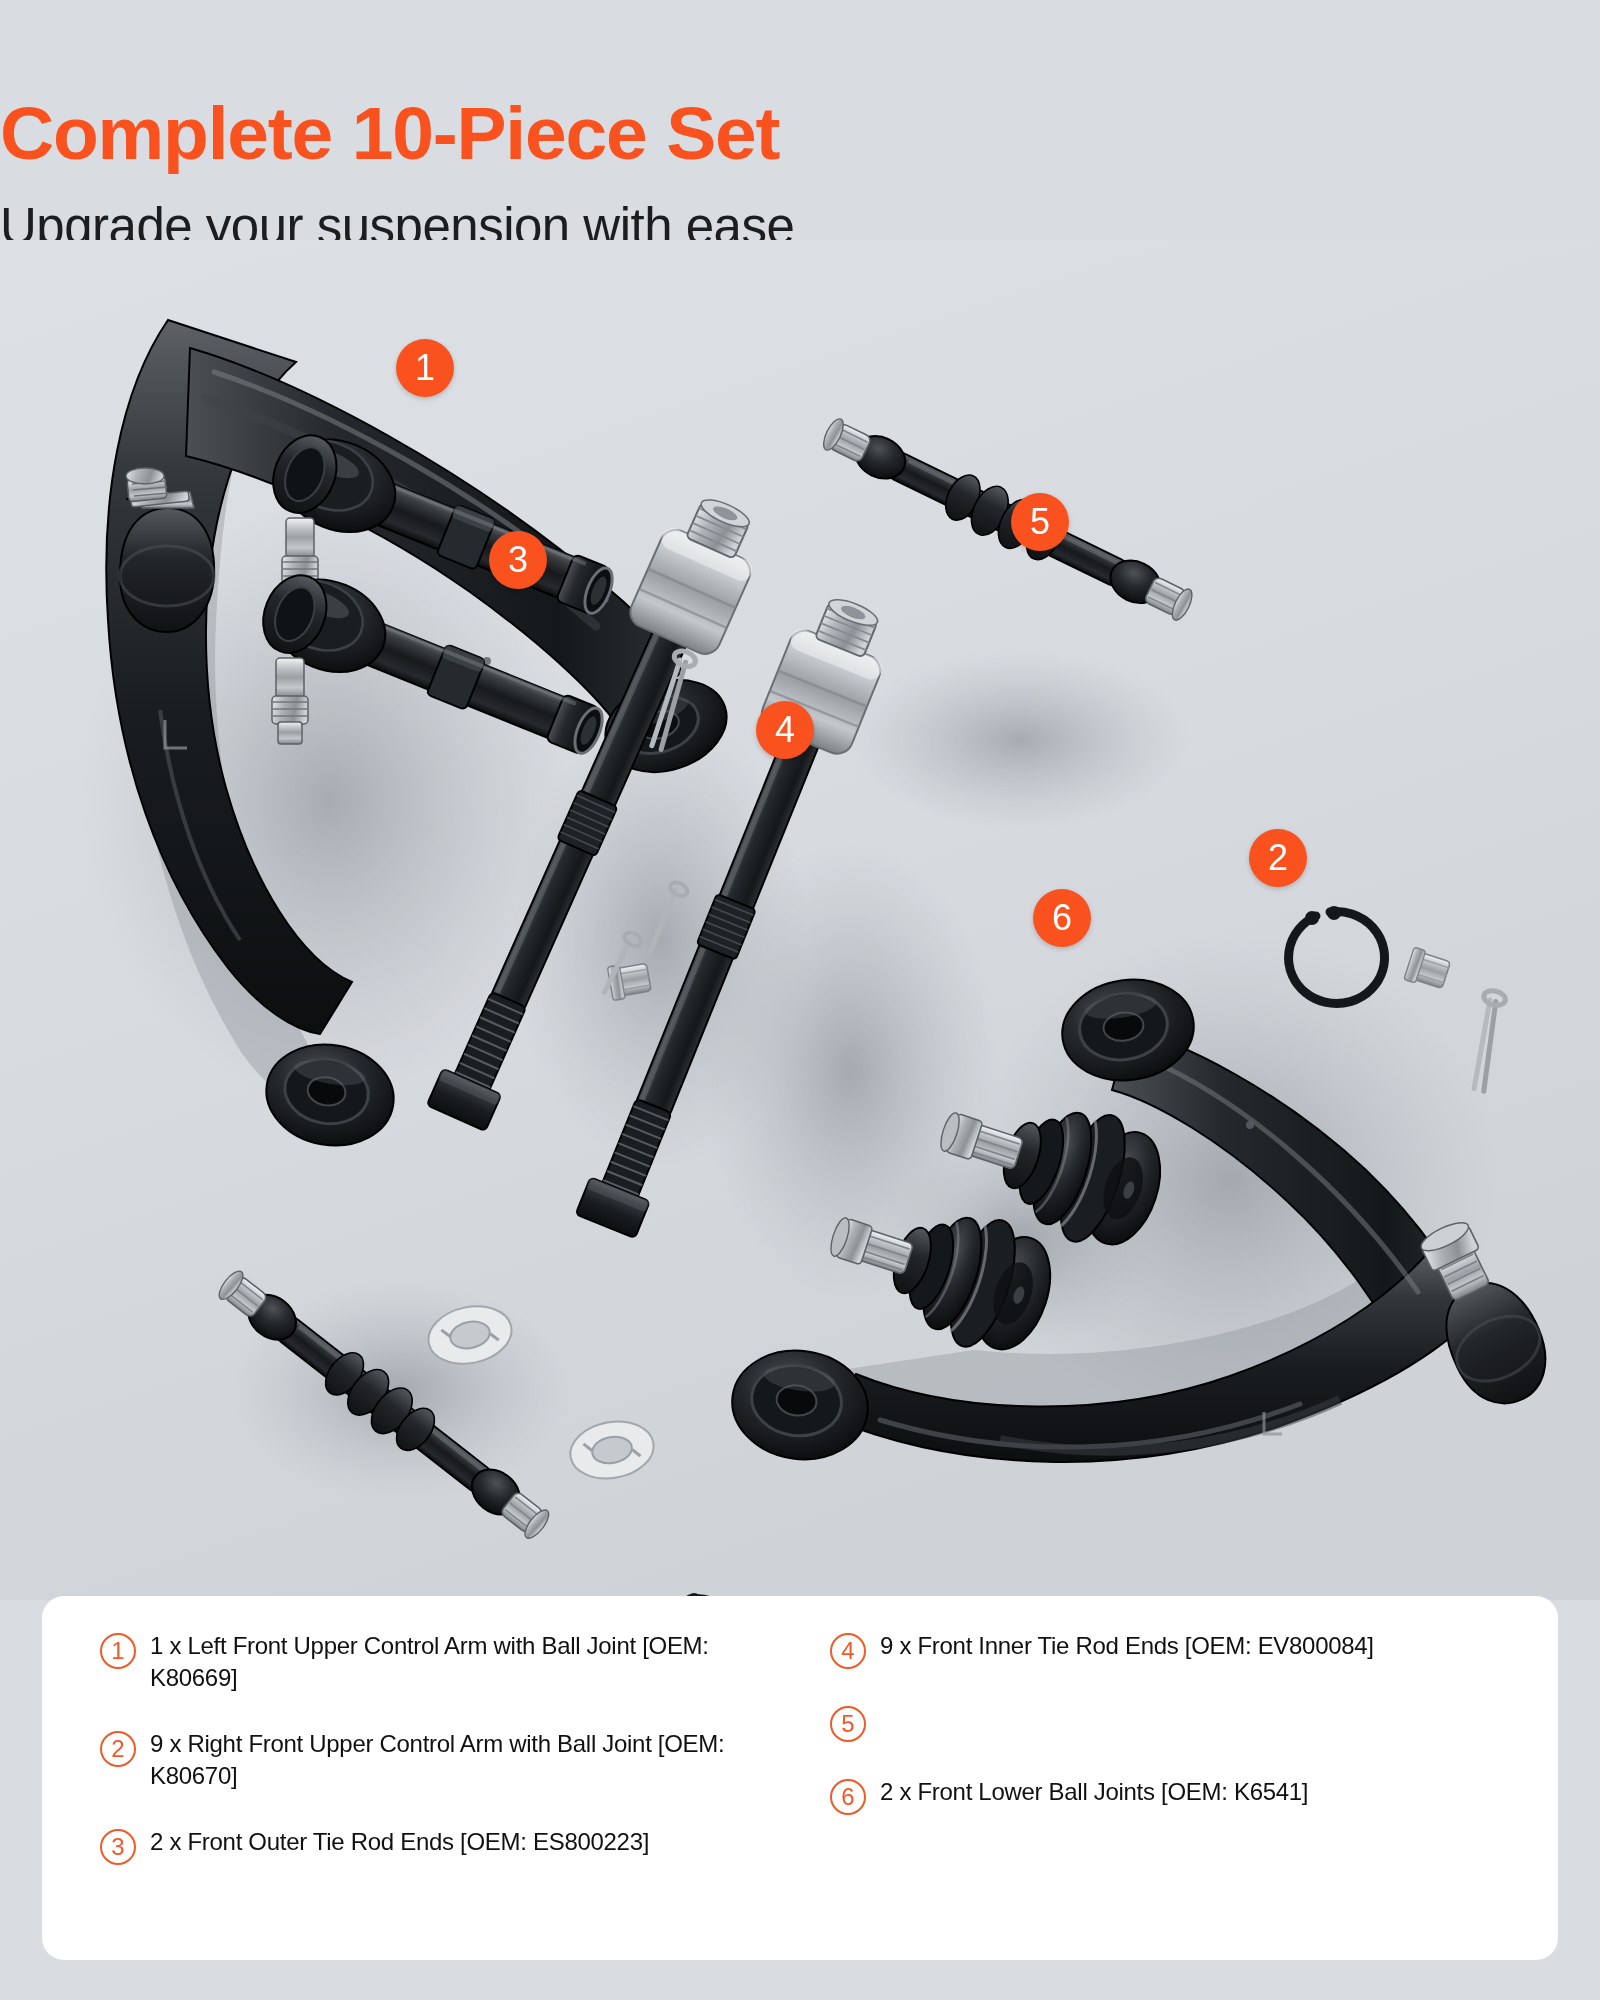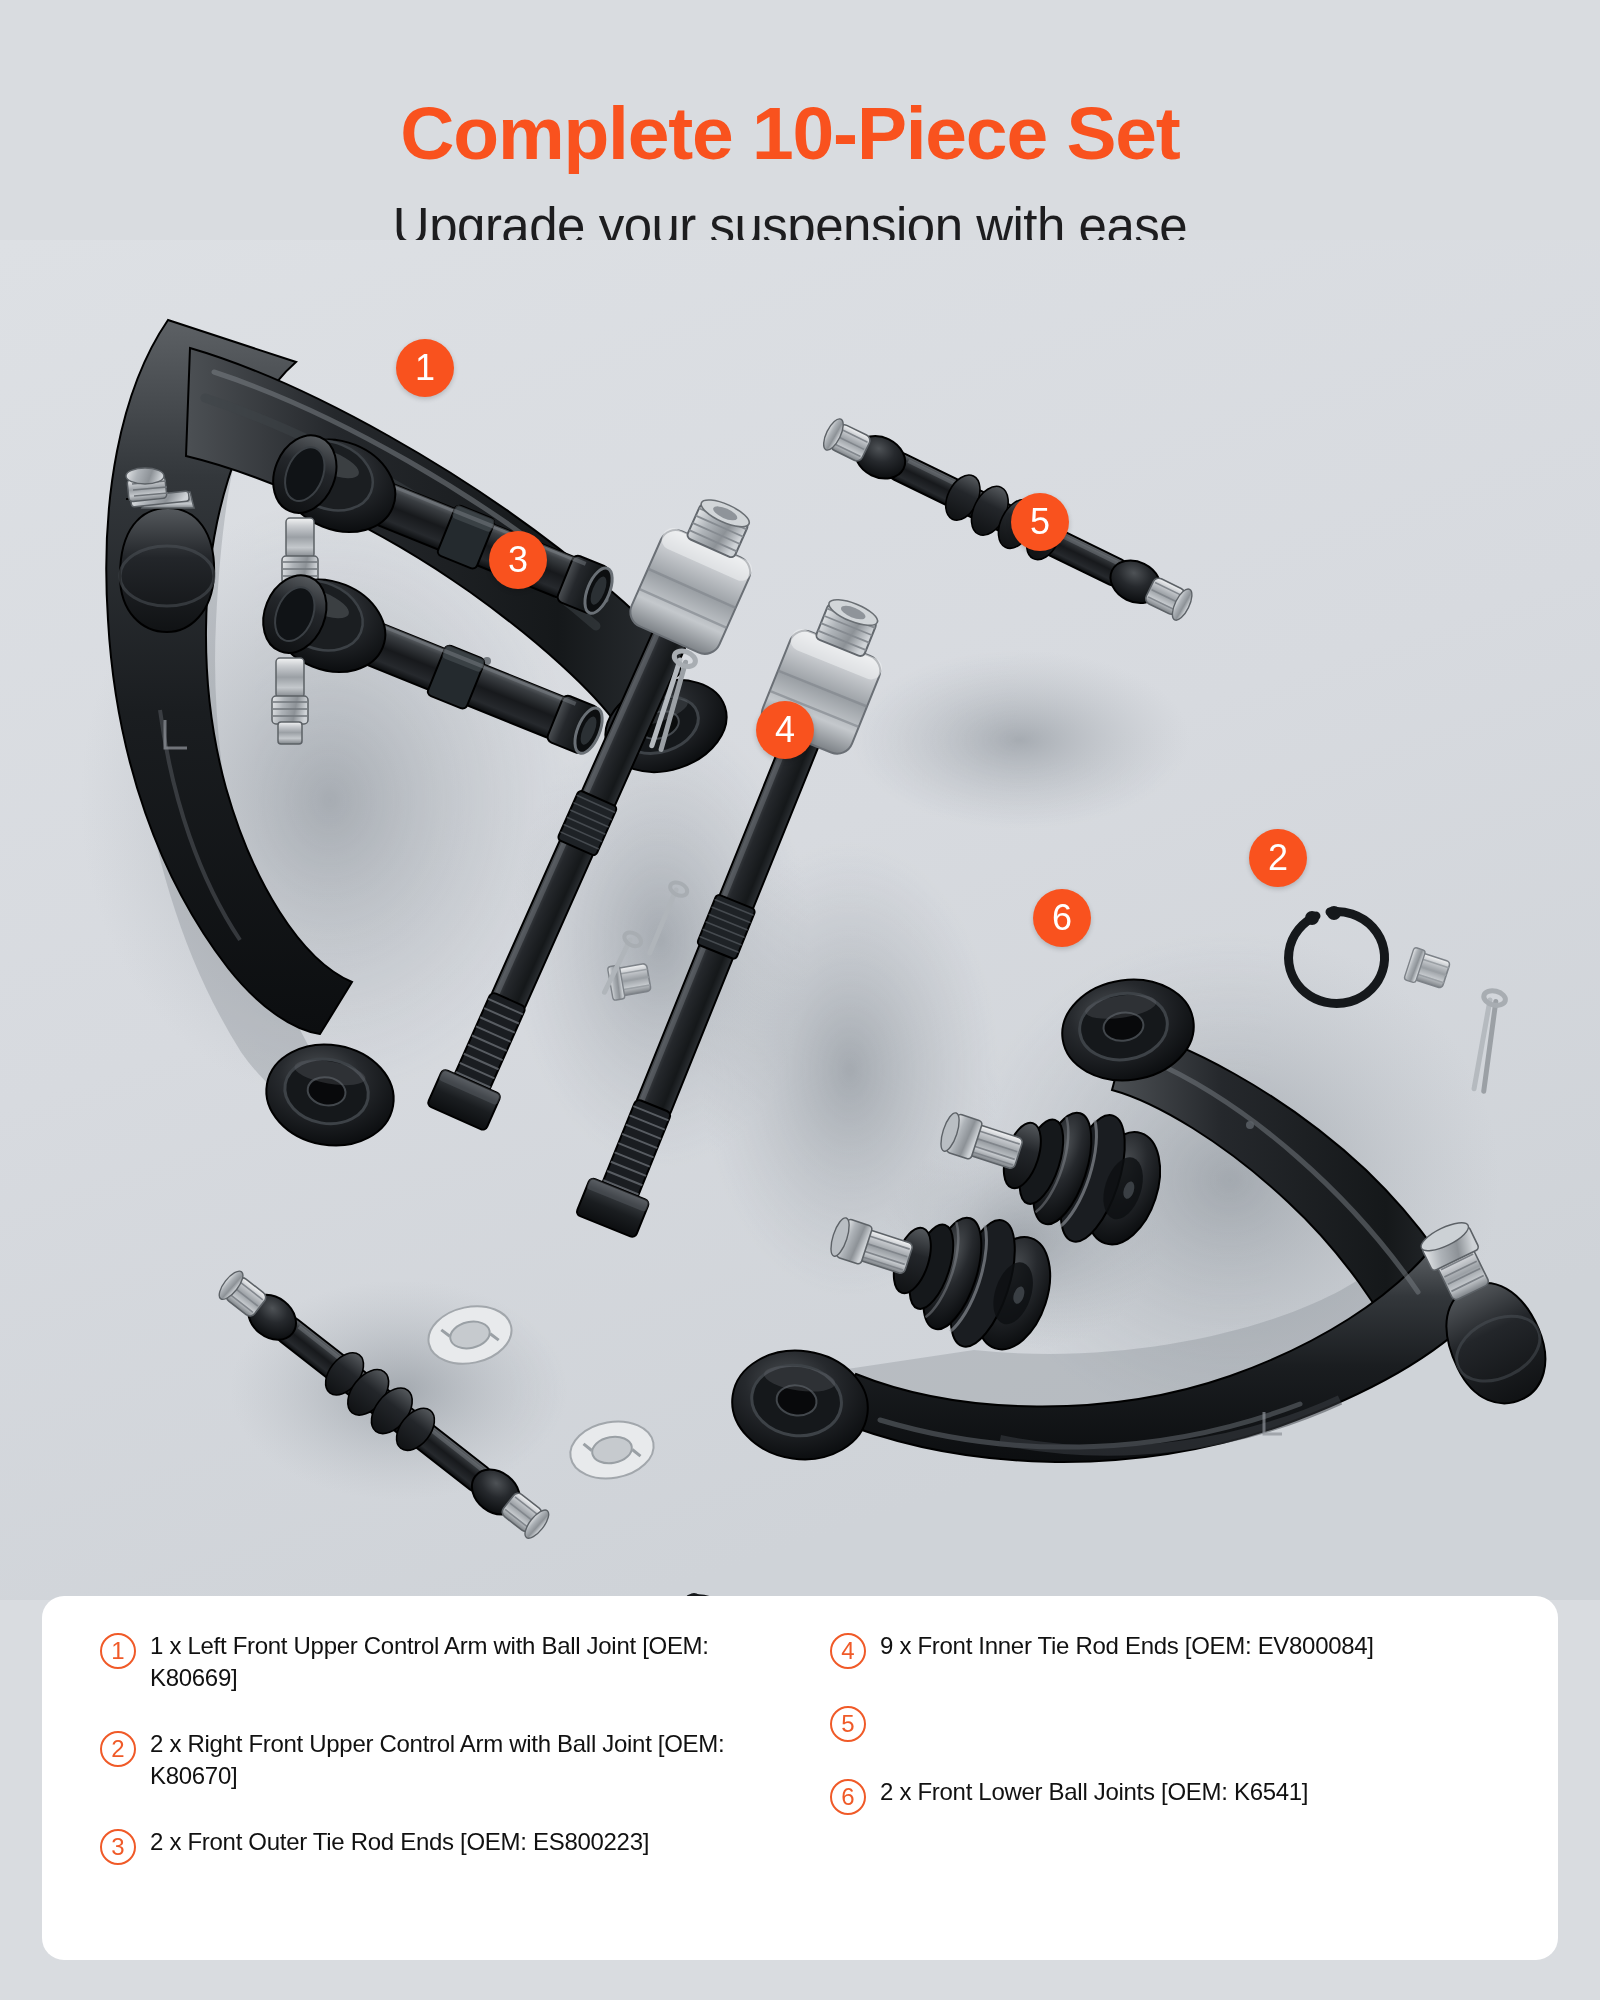--- a/index.html
+++ b/index.html
@@ -5,21 +5,21 @@
   * { margin:0; padding:0; box-sizing:border-box; }
   html,body { width:1600px; height:2000px; }
   body {
     font-family:"Liberation Sans", sans-serif;
     background:#d9dce0;
     overflow:hidden;
     position:relative;
   }
 
   
-  .header { position:absolute; top:0; left:0; width:1580px; text-align:center; }
+  .header { position:absolute; top:0; left:0; width:1580px; text-align:left; }
   .title {
     margin-top:96px;
     font-size:75px;
     font-weight:bold;
     color:#f9521e;
     letter-spacing:-1.2px;
     line-height:1.0;
   }
   .subtitle {
     margin-top:26px;
@@ -548,21 +548,21 @@
 
 <div class="legend">
 
   <div class="legend-col left">
     <div class="legend-item">
       <div class="legend-num">1</div>
       <div class="legend-text">1 x Left Front Upper Control Arm with Ball Joint [OEM: K80669]</div>
     </div>
     <div class="legend-item">
       <div class="legend-num">2</div>
-      <div class="legend-text">2 x Right Front Upper Control Arm with Ball Joint [OEM: K80670]</div>
+      <div class="legend-text">9 x Right Front Upper Control Arm with Ball Joint [OEM: K80670]</div>
     </div>
     <div class="legend-item">
       <div class="legend-num">3</div>
       <div class="legend-text">2 x Front Outer Tie Rod Ends [OEM: ES800223]</div>
     </div>
   </div>
 
   <div class="legend-col right">
     <div class="legend-item">
       <div class="legend-num">4</div>

